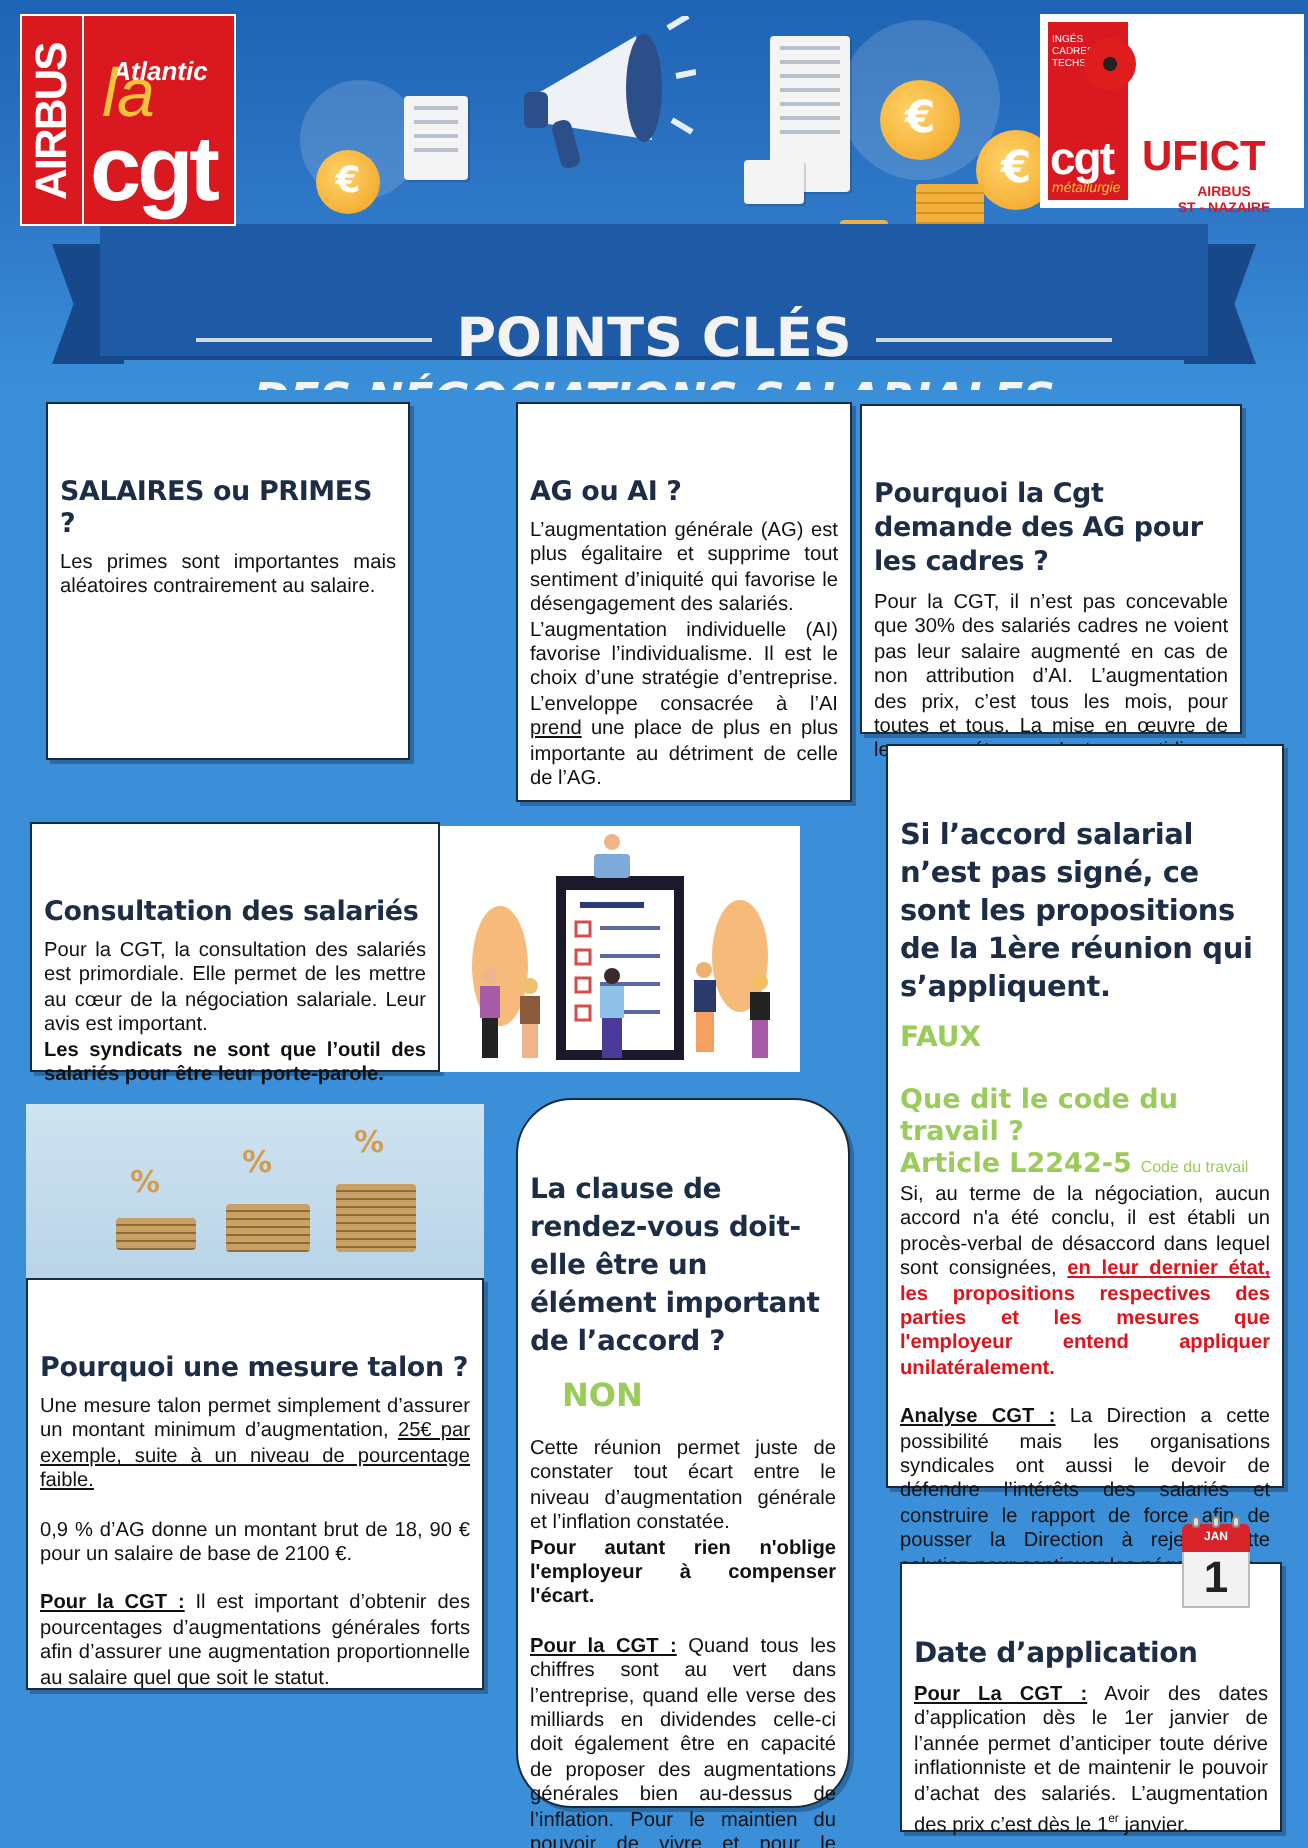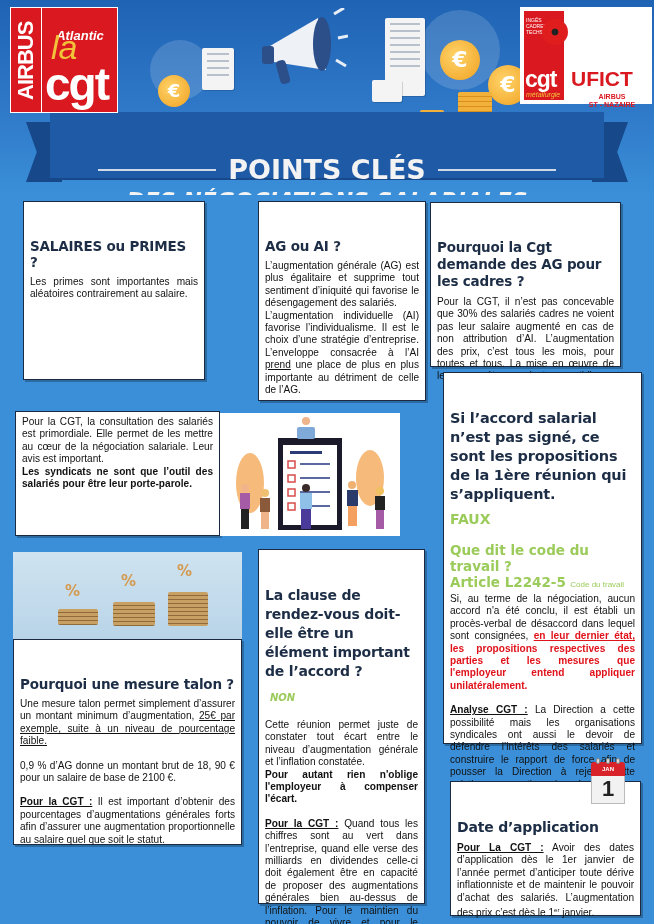--- a/index.html
+++ b/index.html
@@ -127,21 +127,21 @@
     position:absolute; left: 220px; top: 413px; width: 180px; height: 123px; background: #fff; overflow: hidden;
   }
   #box-accord { left: 443px; top: 372px; width: 199px; height: 372px; }
   #box-accord h2 { font-size: 14.5px; line-height: 19px; }
   #img-talon {
     position:absolute; left: 13px; top: 552px; width: 229px; height: 87px;
     background: linear-gradient(180deg, #cfe3f0, #b9d4e8);
     overflow: hidden;
   }
   #box-talon { left: 13px; top: 639px; width: 229px; height: 206px; }
-  #box-clause { left: 258px; top: 549px; width: 167px; height: 355px; }
+  #box-clause { left: 258px; top: 549px; width: 167px; height: 355px; border-radius: 28px; }
   #box-clause h2 { font-size: 14px; line-height: 19px; }
   #box-date { left: 450px; top: 781px; width: 191px; height: 135px; }
   #box-date h2 { font-size: 14px; line-height: 18px; }
 
   .calendar {
     position:absolute; left: 591px; top: 762px; width: 34px; height: 42px;
   }
   .calendar .top { height: 14px; background: #d9232b; border-radius: 3px 3px 0 0; color: #fff; font-size: 6px; text-align:center; line-height: 14px; font-weight: bold; }
   .calendar .bot { height: 28px; background: #f2f2f2; border: 1px solid #bbb; border-top: none; text-align:center; font-size: 22px; font-weight: bold; line-height: 26px; color: #222; }
   .calendar .rings { position:absolute; top: -4px; left: 5px; width: 24px; height: 6px; display:flex; justify-content: space-between; }
@@ -233,20 +233,21 @@
   <p>L’augmentation générale (AG) est plus égalitaire et supprime tout sentiment d’iniquité qui favorise le désengagement des salariés.</p>
   <p><span>L’augmentation individuelle (AI) favorise l’individualisme. Il est le choix d’une stratégie d’entreprise. L’enveloppe consacrée à l’AI </span><span class="u">prend</span><span> une place de plus en plus importante au détriment de celle de l’AG.</span></p>
 </div>
 
 <div class="box" id="box-cadres">
   <h2>Pourquoi la Cgt demande des AG pour les cadres ?</h2>
   <p>Pour la CGT, il n’est pas concevable que 30% des salariés cadres ne voient pas leur salaire augmenté en cas de non attribution d’AI. L’augmentation des prix, c’est tous les mois, pour toutes et tous. La mise en œuvre de leurs compétences c’est au quotidien</p>
 </div>
 
 <div class="box" id="box-consult">
+  <h2>Consultation des salariés</h2>
   <p>Pour la CGT, la consultation des salariés est primordiale. Elle permet de les mettre au cœur de la négociation salariale.  Leur avis est important.</p>
   <p class="b">Les syndicats ne sont que l’outil des salariés pour être leur porte-parole.</p>
 </div>
 <div id="img-consult">
   <svg width="180" height="123" viewBox="0 0 180 123">
     <ellipse cx="30" cy="70" rx="14" ry="30" fill="#f4a95a" opacity="0.8"></ellipse>
     <ellipse cx="150" cy="65" rx="14" ry="28" fill="#f4a95a" opacity="0.8"></ellipse>
     <rect x="58" y="25" width="64" height="92" fill="#1a1a2a"></rect>
     <rect x="63" y="32" width="54" height="80" fill="#fff"></rect>
     <rect x="70" y="38" width="32" height="3" fill="#2b3a78"></rect>
@@ -309,21 +310,21 @@
   <h2>Pourquoi une mesure talon ?</h2>
   <p><span>Une mesure talon permet simplement d’assurer un montant minimum d’augmentation, </span><span class="u">25€ par exemple, suite à un niveau de pourcentage faible.</span></p>
   <div class="gap"></div>
   <p>0,9 % d’AG donne un montant brut de 18, 90 € pour un salaire de base de 2100 €.</p>
   <div class="gap"></div>
   <p><span class="b u">Pour la CGT :</span><span> Il est important d’obtenir des pourcentages d’augmentations générales forts afin d’assurer une augmentation proportionnelle au salaire quel que soit le statut.</span></p>
 </div>
 
 <div class="box" id="box-clause">
   <h2>La clause de rendez-vous doit-elle être un élément important de l’accord ?</h2>
-  <div class="green" style="font-size:10px;line-height:18px;font-style:italic;margin:8px 5px 12px;">NON</div>
+  <div class="green" style="font-size:16px;line-height:18px;margin:8px 16px 12px;">NON</div>
   <p>Cette réunion permet juste de constater tout écart entre le niveau d’augmentation générale et l’inflation constatée.</p>
   <p class="b">Pour autant rien n'oblige l'employeur à compenser l'écart.</p>
   <div class="gap"></div>
   <p><span class="b u">Pour la CGT :</span><span> Quand tous les chiffres sont au vert dans l’entreprise, quand elle verse des milliards en dividendes celle-ci doit également être en capacité de proposer des augmentations générales bien au-dessus de l’inflation. Pour le maintien du pouvoir de vivre et pour le déroulement de carrière.</span></p>
 </div>
 
 <div class="box" id="box-date">
   <h2>Date d’application</h2>
   <p><span class="b u">Pour La CGT :</span><span> Avoir des dates d’application dès le 1er janvier de l’année permet d’anticiper toute dérive inflationniste et de maintenir le pouvoir d’achat des salariés. L’augmentation des prix c’est dès le 1</span><sup style="font-size:6px;">er</sup><span> janvier.</span></p>
 </div>

